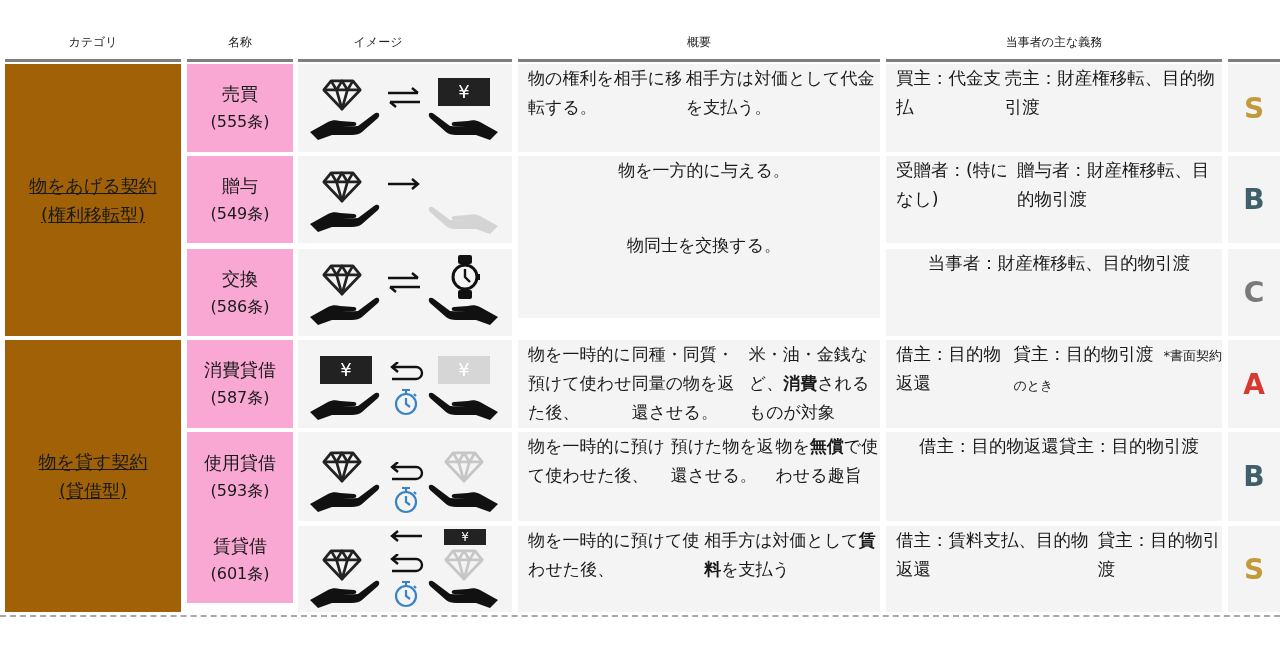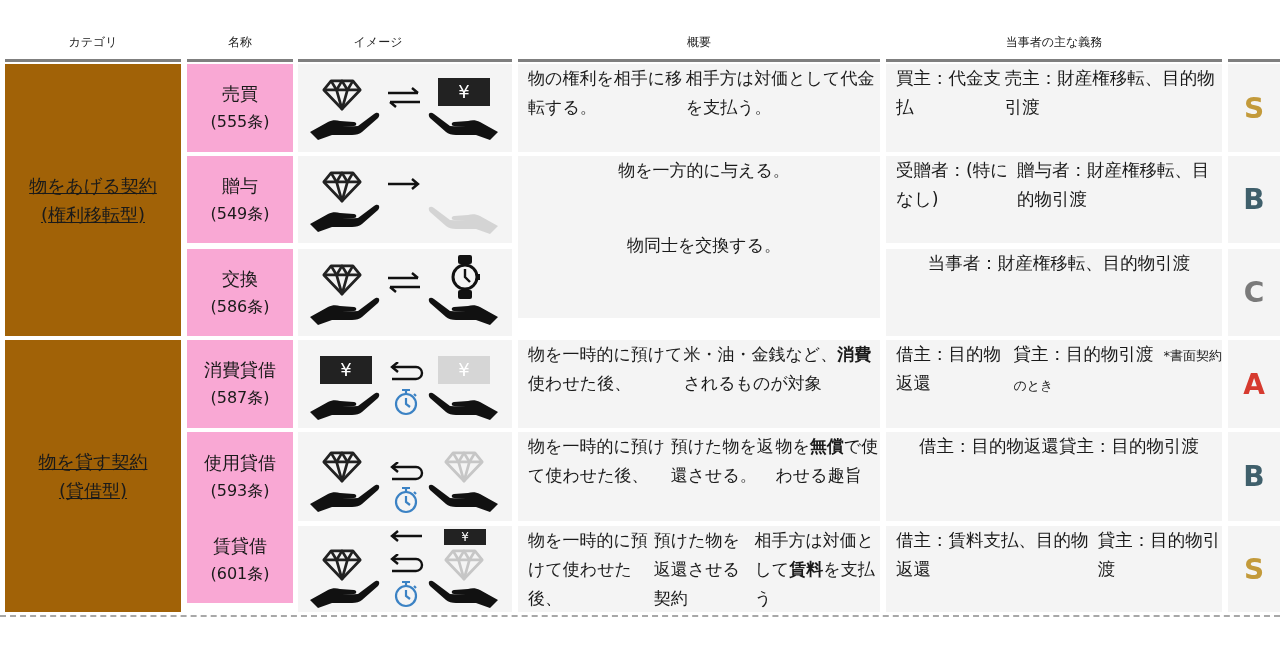--- a/index.html
+++ b/index.html
@@ -215,20 +215,21 @@
           <use href="#timer"></use>
         </svg>
       <div style="position:absolute;left:140px;top:16px;width:52px;height:28px;background:#d6d6d6;color:#fff;font-size:18px;text-align:center;line-height:28px;">¥</div>
       <svg style="position:absolute;left:130px;top:50px;color:#111" width="70" height="30">
           <use href="#hand-right"></use>
         </svg>
     </div>
   </div>
   <div class="cell sumcell" style="left:518px;top:340px;width:362px;height:88px;">
     <div>物を一時的に預けて使わせた後、</div>
+    <div>同種・同質・同量の物を返還させる。</div>
     <div><span>米・油・金銭など、</span><b>消費</b><span>されるものが対象</span></div>
   </div>
   <div class="cell dutycell" style="left:886px;top:340px;width:336px;height:88px;">
     <div>借主：目的物返還</div>
     <div><span>貸主：目的物引渡</span><span class="note">*書面契約のとき</span></div>
   </div>
   <div class="cell rankcell" style="left:1228px;top:340px;width:52px;height:88px;color:#d63a2f;">A</div>
 </div>
 
 <div>
@@ -304,21 +305,20 @@
       <svg style="position:absolute;left:146px;top:22px;color:#c6c6c6" width="40" height="33">
           <use href="#diamond"></use>
         </svg>
       <svg style="position:absolute;left:130px;top:52px;color:#111" width="70" height="30">
           <use href="#hand-right"></use>
         </svg>
     </div>
   </div>
   <div class="cell sumcell" style="left:518px;top:526px;width:362px;height:86px;">
     <div>物を一時的に預けて使わせた後、</div>
-    <div>預けた物を返還させる契約</div>
     <div><span>相手方は対価として</span><b>賃料</b><span>を支払う</span></div>
   </div>
   <div class="cell dutycell" style="left:886px;top:526px;width:336px;height:86px;">
     <div>借主：賃料支払、目的物返還</div>
     <div>貸主：目的物引渡</div>
   </div>
   <div class="cell rankcell" style="left:1228px;top:526px;width:52px;height:86px;color:#c39a3a;">S</div>
 </div>
 
 <div class="dash"></div>

